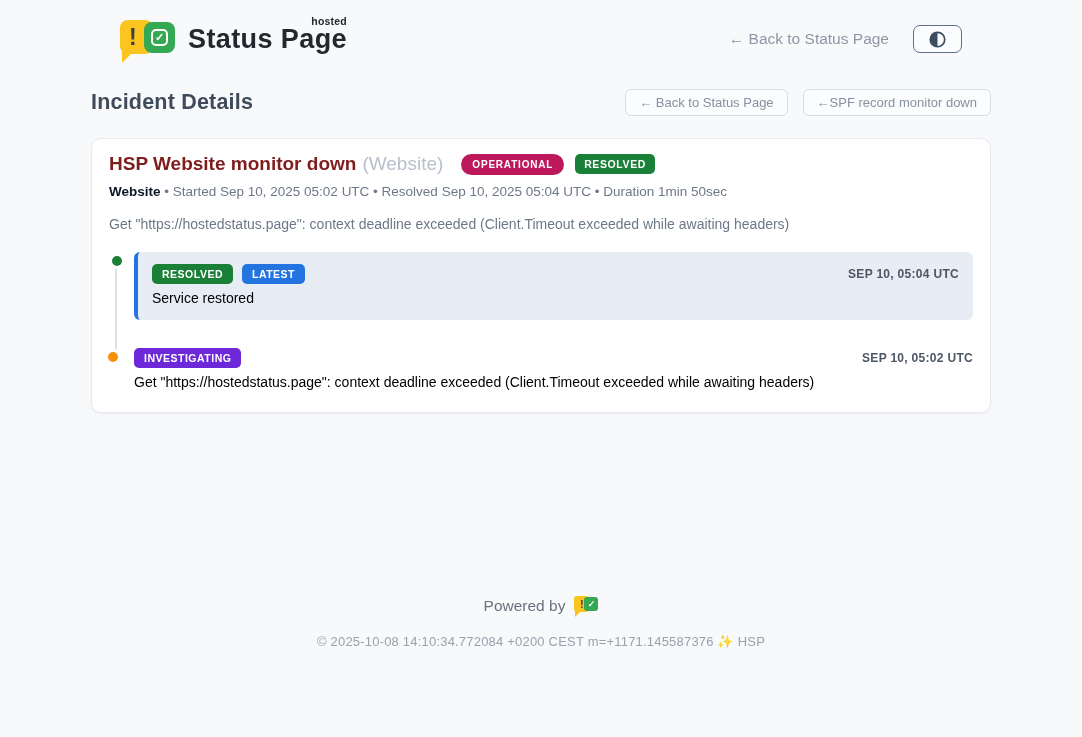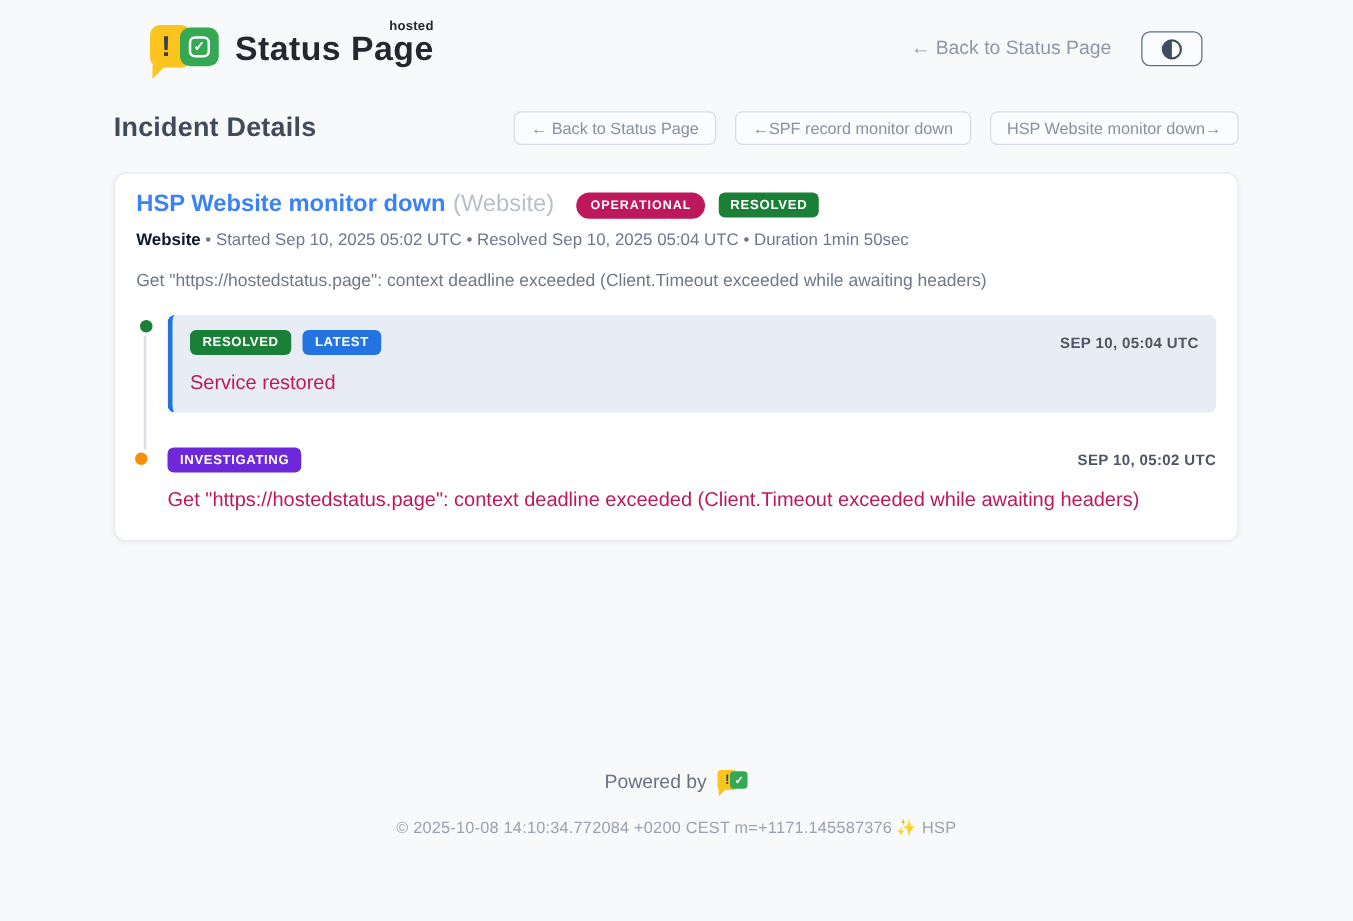--- a/index.html
+++ b/index.html
@@ -71,21 +71,21 @@
     cursor: pointer; white-space: nowrap;
   }
 
   
   .card {
     margin-top: 22px; background: #ffffff; border: 1px solid #e7eaf0;
     border-radius: 10px; padding: 14px 17px 22px;
     box-shadow: 0 1px 3px rgba(16,24,40,0.05);
   }
   .card-title-row { display: flex; align-items: center; }
-  .card-title { font-size: 19px; font-weight: 700; color: #3b82f6; }
+  .card-title { font-size: 19px; font-weight: 700; color: #7f1d1d; }
   .card-component { color: #b9c0cb; font-weight: 400; margin-left: 6px; }
   .badge-operational {
     margin-left: 18px; background: #be185d; color: #fff;
     font-size: 10px; font-weight: 700; letter-spacing: 0.8px;
     padding: 5px 11px; border-radius: 999px;
   }
   .badge-resolved-hdr {
     margin-left: 11px; background: #1a8038; color: #fff;
     font-size: 10.5px; font-weight: 700; letter-spacing: 0.6px;
     padding: 4px 9px; border-radius: 5px;
@@ -118,21 +118,21 @@
     color: #fff; font-size: 10.5px; font-weight: 700; letter-spacing: 0.5px;
     padding: 4px 10px; border-radius: 5px;
   }
   .b-resolved { background: #1a8038; }
   .b-latest { background: #2374e1; }
   .b-investigating { background: #6d28d9; }
   .timestamp {
     margin-left: auto; font-size: 12px; font-weight: 700;
     color: #4d5664; letter-spacing: 0.3px;
   }
-  .entry-msg { margin-top: 14px; font-size: 16px; color: #be185d; }
+  .entry-msg { margin-top: 6px; font-size: 14px; color: #000000; }
 
   
   .footer { text-align: center; margin-top: 182px; }
   .powered {
     display: inline-flex; align-items: center; gap: 9px;
     font-size: 15.5px; color: #6a7280; cursor: pointer;
   }
   .mini-icon { position: relative; width: 24px; height: 22px; }
   .mini-yellow {
     position: absolute; left: 0; top: 1px; width: 15px; height: 16px;
@@ -183,21 +183,20 @@
 </div>
 
 <div class="container">
 
 
   <div class="title-row">
     <h1 class="page-title">Incident Details</h1>
     <div class="nav-buttons">
       <button class="nav-btn">← Back to Status Page</button>
       <button class="nav-btn">←SPF record monitor down</button>
-      <button class="nav-btn">HSP Website monitor down→</button>
     </div>
   </div>
 
   <div class="card">
     <div class="card-title-row">
       <span class="card-title">HSP Website monitor down</span>
       <span class="card-title card-component">(Website)</span>
       <span class="badge-operational">OPERATIONAL</span>
       <span class="badge-resolved-hdr">RESOLVED</span>
     </div>

